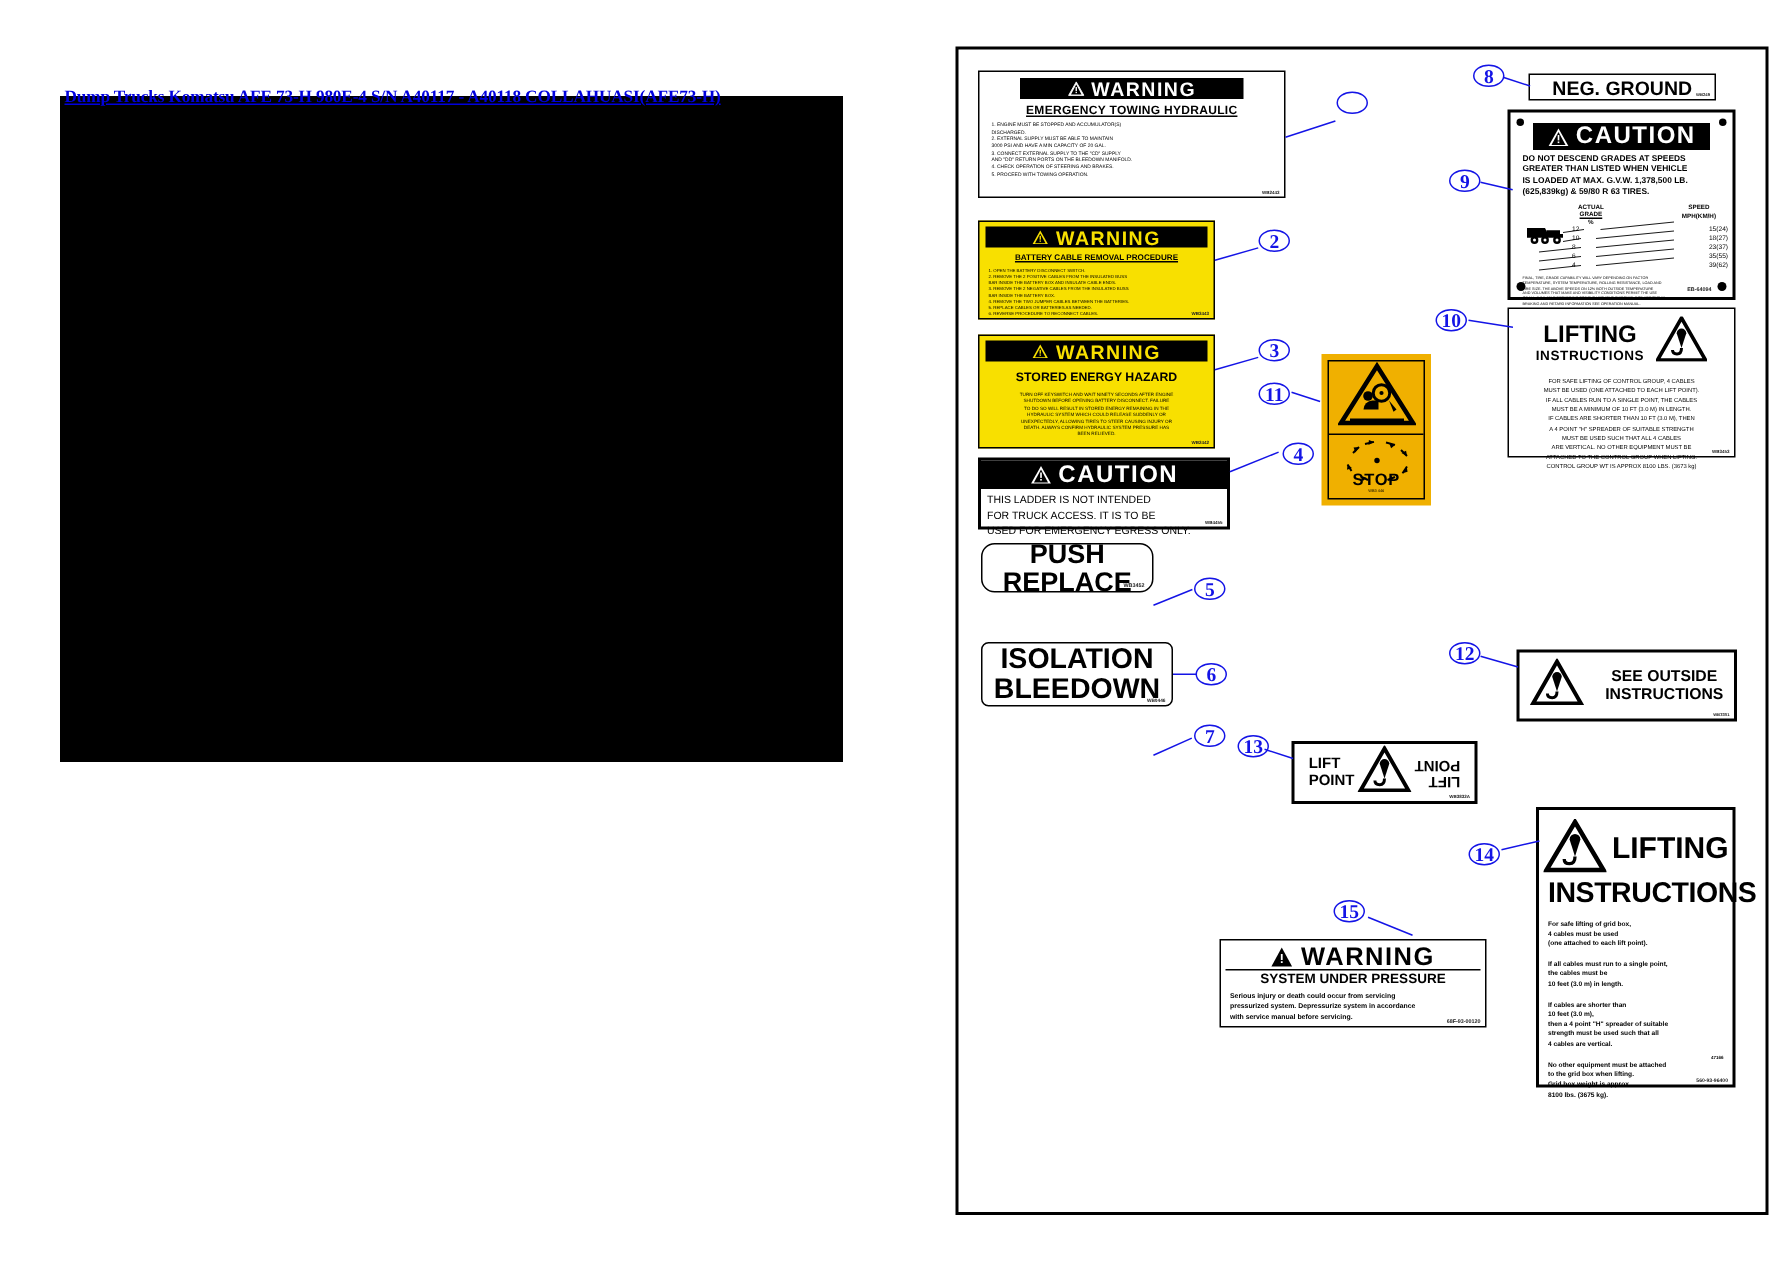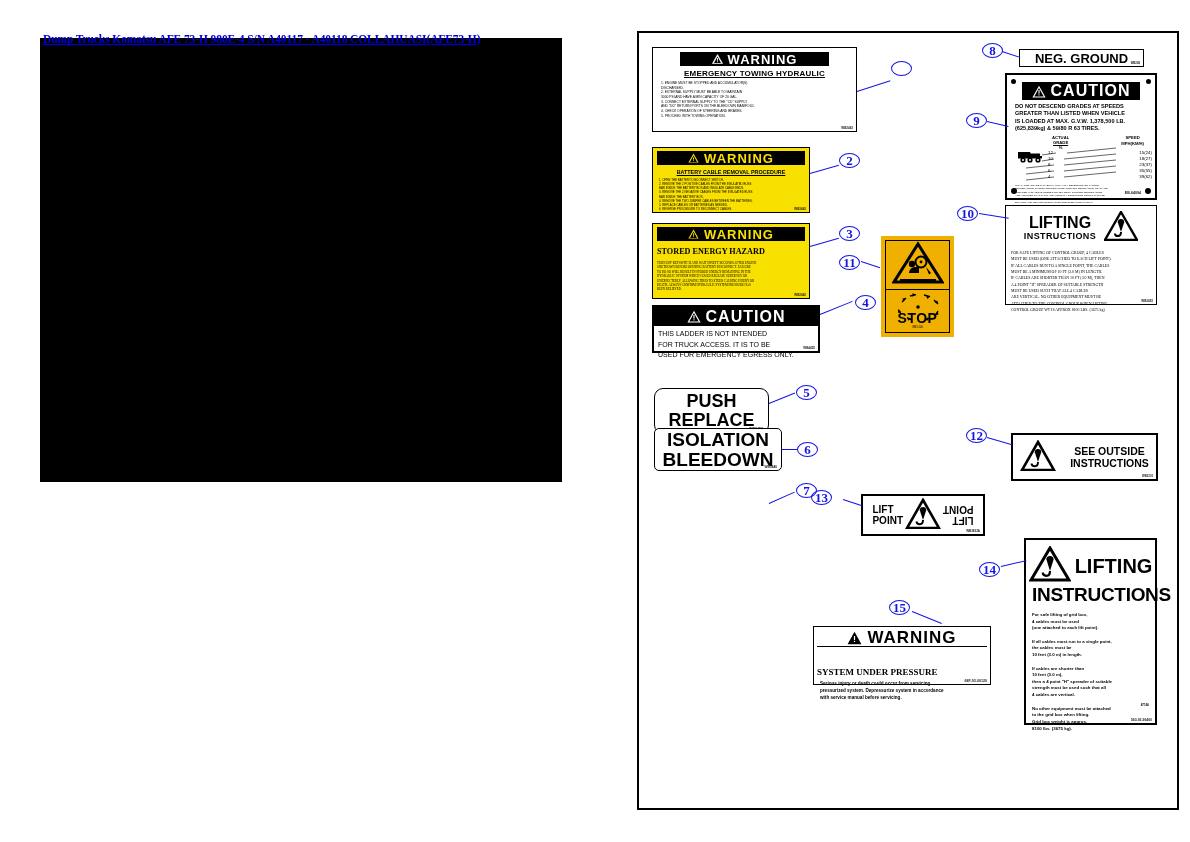--- a/index.html
+++ b/index.html
@@ -6,21 +6,21 @@
   html, body { margin:0; padding:0; }
   body {
     width:1190px; height:842px;
     background:#ffffff;
     font-family:"Liberation Sans", sans-serif;
     position:relative;
     overflow:hidden;
   }
 
   
-  #left-panel { position:absolute; left:40px; top:30px; width:446px; height:452px; }
+  #left-panel { position:absolute; left:40px; top:56px; width:446px; height:452px; }
   #doc-title {
     position:absolute; left:3px; top:3px;
     font-family:"Liberation Serif", serif;
     font-weight:bold; font-size:11.5px;
     color:#0000dd; text-decoration:underline;
     white-space:nowrap; letter-spacing:-0.1px;
     z-index:3; cursor:pointer;
   }
   #left-image { position:absolute; left:0; top:8px; width:522px; height:444px; background:#000; }
 
@@ -69,21 +69,21 @@
     border:1.4px solid #1414e6; border-radius:50%;
     background:transparent; cursor:pointer;
   }
   .leader { position:absolute; height:1.2px; background:#1414e6; transform-origin:0 50%; }
 
   
   .rr { border:1.5px solid #000; border-radius:9px; background:#fff;
         display:flex; flex-direction:column; align-items:center; justify-content:center; }
   .rr .ln { font-weight:bold; color:#000; }
 
-  .ctr { text-align:left;font-family:Liberation Serif, serif; }
+  .ctr { text-align:center; }
 </style>
 </head>
 <body>
 
 <div id="left-panel">
   <a id="doc-title" href="#">Dump Trucks Komatsu AFE 73-H 980E-4 S/N A40117 - A40118 COLLAHUASI(AFE73-H)</a>
   <div id="left-image"></div>
 </div>
 
 <div id="right-panel">
@@ -187,21 +187,21 @@
     <div style="padding:3px 4px 0 4px; font-size:7px; line-height:1.5; font-weight:500;">
       <div>THIS LADDER IS NOT INTENDED</div>
       <div>FOR TRUCK ACCESS.   IT IS TO BE</div>
       <div>USED FOR EMERGENCY EGRESS ONLY.</div>
     </div>
     <div class="code">WB4455</div>
   </div>
   <div class="leader" style="left:181px; top:281px; width:35px; transform:rotate(-22deg);"></div>
   <div class="callout" style="left:216px; top:262px;">4</div>
 
-  <div class="decal rr" style="left:15px; top:355px; width:115px; height:46px;">
+  <div class="decal rr" style="left:15px; top:329px; width:115px; height:33px;">
     <div class="ln" style="font-size:18px; line-height:1.05;">PUSH</div>
     <div class="ln" style="font-size:18px; line-height:1.05;">REPLACE</div>
     <div class="code" style="font-size:3.6px; right:5px; bottom:2px;">WB3452</div>
   </div>
   <div class="leader" style="left:130px; top:370px; width:28px; transform:rotate(-22deg);"></div>
   <div class="callout" style="left:157px; top:352px;">5</div>
 
   <div class="decal rr" style="left:15px; top:395px; width:128px; height:43px; border-radius:5px;">
     <div class="ln" style="font-size:19px; line-height:1.05;">ISOLATION</div>
     <div class="ln" style="font-size:19px; line-height:1.05;">BLEEDOWN</div>
@@ -382,21 +382,21 @@
                   <path d="M45,23.5 l3.4,-1 l-0.6,-3.4 z" fill="#000" stroke="none"></path>
               <path d="M40,26 l-5,2"></path>
                   <path d="M35,28 l3.4,0.6 l-0.6,-3.4 z" fill="#000" stroke="none"></path>
               <path d="M22,28 l-5,-2.4"></path>
                   <path d="M17,25.6 l1.4,3.2 l2.6,-2.3 z" fill="#000" stroke="none"></path>
               <path d="M11,22 l-2.6,-4.4"></path>
                   <path d="M8.4,17.6 l-0.4,3.5 l3.3,-1.1 z" fill="#000" stroke="none"></path>
             </g>
           </svg>
         </span>
-        <div style="font-size:14px; font-weight:bold; letter-spacing:0.5px;">STOP</div>
+        <div style="font-size:11px; font-weight:bold; letter-spacing:0.5px;">STOP</div>
         <div style="font-size:2.6px;">WB3 446</div>
       </div>
     </div>
   </div>
   <div class="leader" style="left:222px; top:228px; width:20px; transform:rotate(18deg);"></div>
   <div class="callout" style="left:200px; top:222px;">11</div>
 
   <div class="decal bdr2" style="left:372px; top:400px; width:147px; height:48px; display:flex; align-items:center; justify-content:center; gap:14px;">
     <span>
       <svg width="36" height="31" viewBox="0 0 36 31">
@@ -426,21 +426,21 @@
         <path d="M18,22 q0,4.2 -3.2,4.2 q-3.2,0 -3.2,-2.8" fill="none" stroke="#000" stroke-width="2"></path>
       </svg>
     </span>
     <span style="font-size:10px; font-weight:bold; line-height:1.1; transform:rotate(180deg);">
       <span style="display:block;">LIFT</span>
       <span style="display:block;">POINT</span>
     </span>
     <span class="code" style="font-size:3px;">WB3832A</span>
   </div>
   <div class="leader" style="left:204px; top:466px; width:20px; transform:rotate(18deg);"></div>
-  <div class="callout" style="left:172px; top:457px;">13</div>
+  <div class="callout" style="left:186px; top:457px;">13</div>
 
   <div class="decal bdr2" style="left:385px; top:505px; width:133px; height:187px; padding:6px 6px 2px;">
     <div style="display:flex; align-items:center; justify-content:center; gap:4px;">
       <span>
         <svg width="42" height="36" viewBox="0 0 42 36">
           <polygon points="21,2 40,34 2,34" fill="none" stroke="#000" stroke-width="3"></polygon>
           <path d="M21,10 a3.6,3.6 0 0 1 3.6,3.6 L21,25 L17.4,13.6 A3.6,3.6 0 0 1 21,10 Z" fill="#000"></path>
           <path d="M21,25 q0,4.8 -3.6,4.8 q-3.6,0 -3.6,-3.2" fill="none" stroke="#000" stroke-width="2.2"></path>
         </svg>
       </span>
@@ -486,21 +486,21 @@
     <div class="hdr" style="height:17px; background:#fff; color:#000; border-bottom:1.2px solid #000;">
       <span class="warn-tri">
         <svg width="15" height="14" viewBox="0 0 15 14">
               <polygon points="7.5,0.7 14.4,13.3 0.6,13.3" fill="#000"></polygon>
               <rect x="6.9" y="5" width="1.2" height="4" fill="#fff"></rect>
               <rect x="6.9" y="9.8" width="1.2" height="1.2" fill="#fff"></rect>
             </svg>
       </span>
       <span style="font-size:17px; color:#000; font-weight:bold;">WARNING</span>
     </div>
-    <div class="ctr" style="font-size:9px; font-weight:bold; margin-top:20px;">SYSTEM UNDER PRESSURE</div>
+    <div class="ctr" style="font-size:9px; font-weight:bold; margin-top:0;">SYSTEM UNDER PRESSURE</div>
     <div style="font-size:4.6px; line-height:1.5; margin-top:4px; padding-left:3px; font-weight:bold;">
       <div>Serious injury or death could occur from servicing</div>
       <div>pressurized system. Depressurize system in accordance</div>
       <div>with service manual before servicing.</div>
     </div>
     <div class="code" style="font-size:3.6px;">68F-93-00120</div>
   </div>
   <div class="leader" style="left:273px; top:578px; width:32px; transform:rotate(22deg);"></div>
   <div class="callout" style="left:250px; top:567px;">15</div>
 

